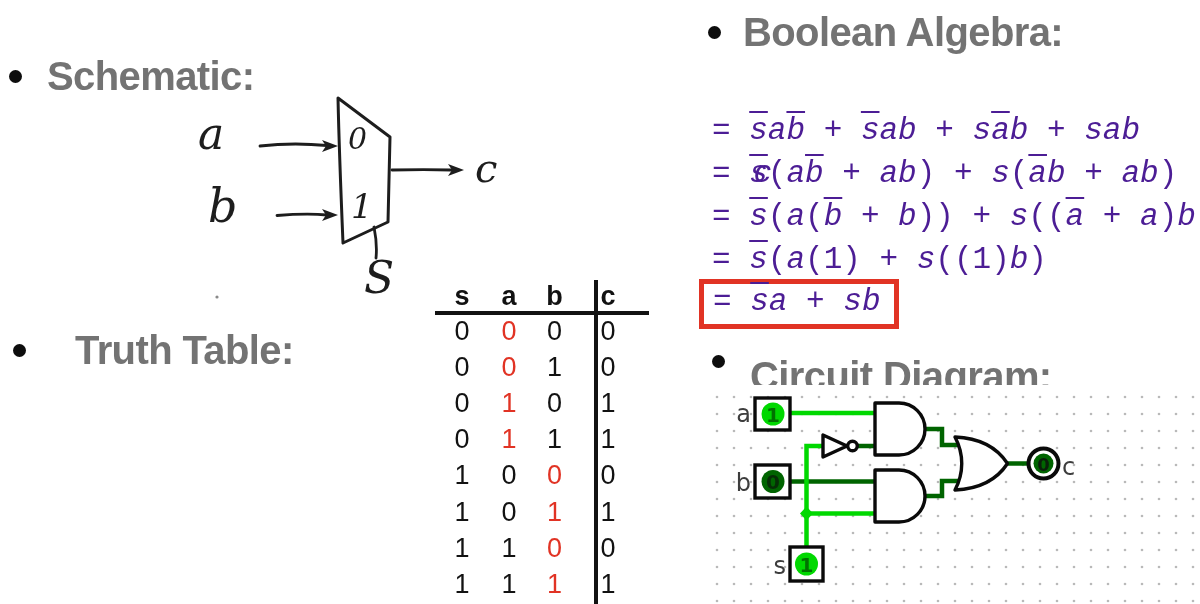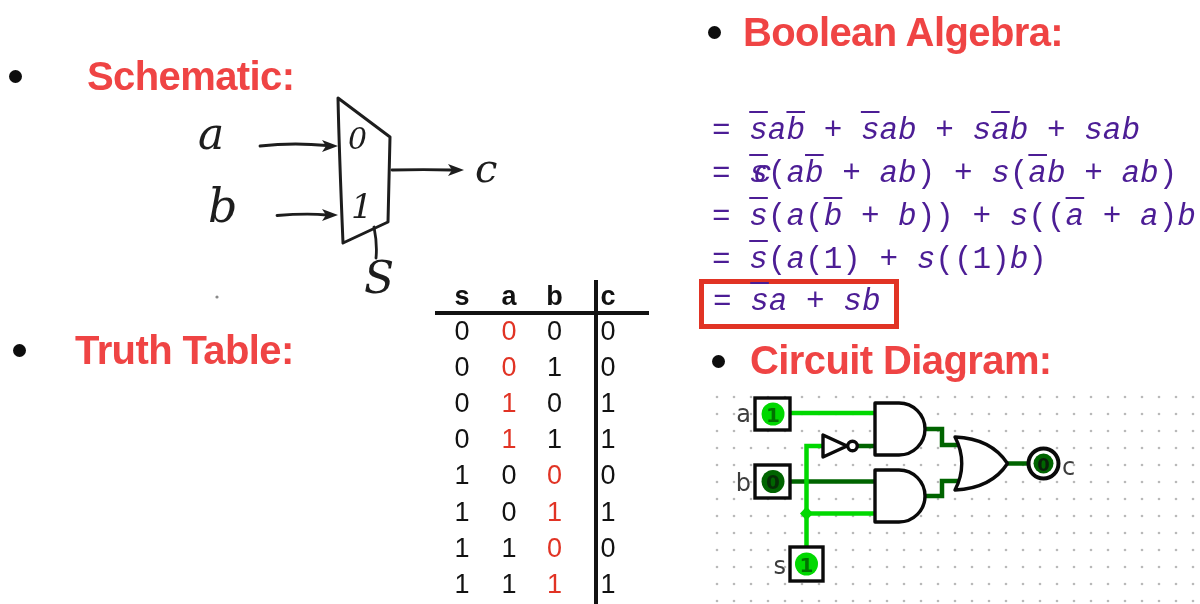--- a/index.html
+++ b/index.html
@@ -1,21 +1,21 @@
 <!DOCTYPE html>
 <html><head>
 <meta charset="utf-8">
 <style>
   html,body { margin:0; padding:0; background:#e8e8e8; }
   .slide {
     position:relative; width:1200px; height:604px; background:#ffffff;
     font-family:"Liberation Sans", sans-serif; overflow:hidden; color:#121212;
   }
   .heading {
-    position:absolute; font-size:40px; font-weight:bold; color:#ef4444;
+    position:absolute; font-size:40px; font-weight:bold; color:#737373;
     letter-spacing:-0.6px; white-space:nowrap;
   }
   .bullet {
     position:absolute; width:13px; height:13px; border-radius:50%; background:#0d0d0d;
   }
   
   .tt { position:absolute; left:437px; top:280px; width:201px; font-size:27px; }
   .tt-row {
     display:grid; grid-template-columns:50px 44px 47px 60px;
     height:36.2px; align-items:center; text-align:center;
@@ -38,30 +38,30 @@
   .hand { font-family:"DejaVu Serif","Liberation Serif",serif; font-style:italic; fill:#1d1d1d; }
   .pinlabel { font-family:"DejaVu Sans","Liberation Sans",sans-serif; fill:#3d3d3d; }
   .pindigit { font-family:"DejaVu Sans","Liberation Sans",sans-serif; font-weight:bold; }
 </style>
 </head>
 <body>
 
 <div class="slide">
 
   <span class="bullet" style="left:9px; top:70px;"></span>
-  <div class="heading" style="left:47px; top:54px;margin-left:40px;">Schematic:</div>
+  <div class="heading" style="left:47px; top:54px;">Schematic:</div>
 
   <span class="bullet" style="left:13px; top:344px;"></span>
   <div class="heading" style="left:47px; top:328px;margin-left:28px;">Truth Table:</div>
 
   <span class="bullet" style="left:708px; top:26px;"></span>
   <div class="heading" style="left:743px; top:10px;">Boolean Algebra:</div>
 
   <span class="bullet" style="left:712px; top:355px;"></span>
-  <div class="heading" style="left:750px; top:338px;">Circuit Diagram:</div>
+  <div class="heading" style="left:750px; top:354px;">Circuit Diagram:</div>
 
   <svg style="position:absolute; left:120px; top:85px;" width="390" height="230" viewBox="0 0 390 230">
     <g fill="none" stroke="#1d1d1d" stroke-width="2.8" stroke-linecap="round" stroke-linejoin="round">
 
       <path d="M 218 13 L 270 52 L 268 137 L 223 158 C 221 110 219 60 218 13 Z" stroke-width="3"></path>
 
       <path d="M 140 61 C 162 58.5 186 58.5 207 60.5"></path>
 
       <path d="M 157 130.5 C 176 129 196 129 207 130"></path>
 

